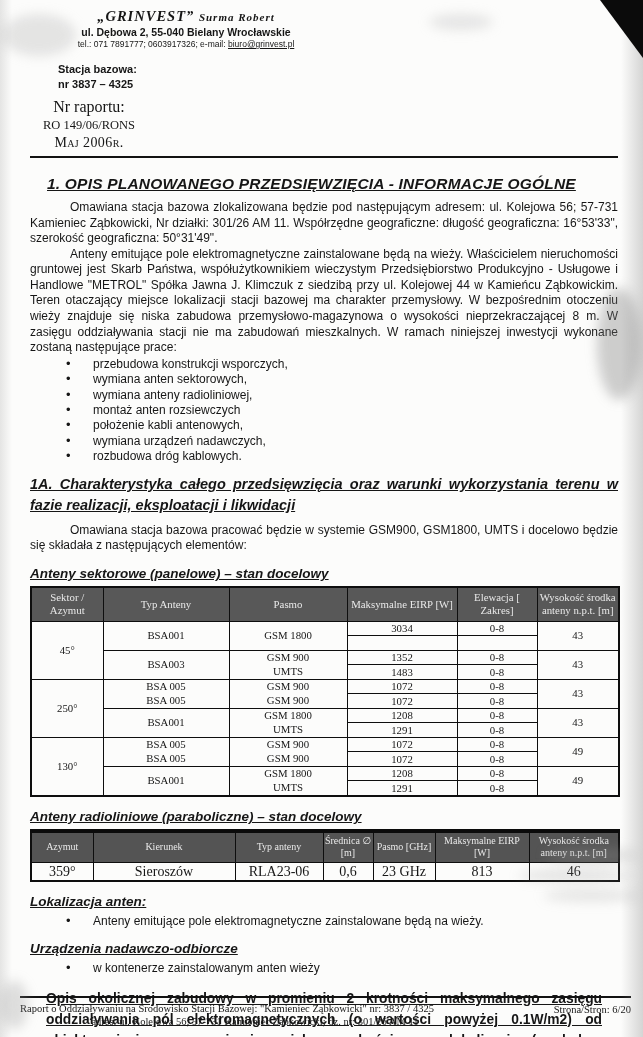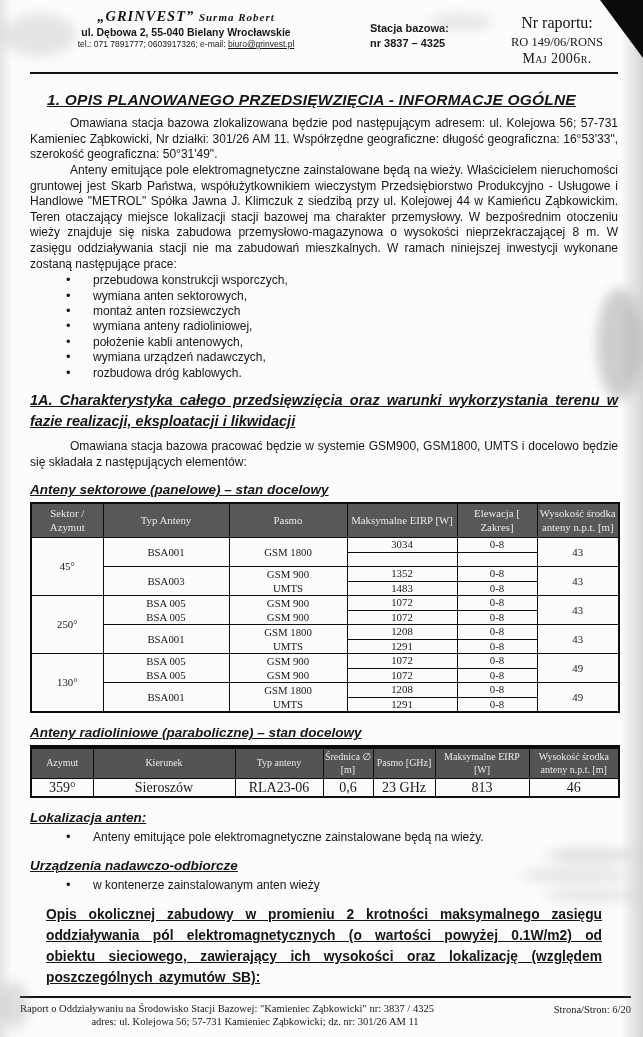--- a/index.html
+++ b/index.html
@@ -1,21 +1,21 @@
 <!DOCTYPE html>
 <html><head>
 <meta charset="utf-8">
 <style>
   html,body{margin:0;padding:0;background:#888;}
   .page{position:relative;width:643px;height:1037px;margin:0 auto;background:#fcfcfb;
         font-family:"Liberation Sans",sans-serif;color:#161616;overflow:hidden;}
   .content{position:absolute;left:30px;top:8px;width:588px;}
 
   
-  .lh{display:flex;align-items:flex-start;}
+  .lh{display:flex;align-items:flex-start;flex-direction:column;}
   .lh-left{width:312px;text-align:center;}
   .company{font-family:"Liberation Serif",serif;font-style:italic;font-weight:bold;font-size:14.5px;letter-spacing:1px;}
   .owner{font-size:11px;letter-spacing:1px;}
   .addr{font-size:10.5px;font-weight:bold;margin-top:1px;}
   .tel{font-size:8.5px;margin-top:1px;}
   .email{text-decoration:underline;}
   .lh-mid{width:128px;margin-left:28px;padding-top:13px;font-size:11px;font-weight:600;line-height:1.35;}
   .lh-right{width:118px;text-align:center;font-family:"Liberation Serif",serif;padding-top:5px;line-height:1.3;}
   .rep-label{font-size:16px;}
   .rep-num{font-size:12.5px;}
@@ -116,22 +116,22 @@
       </div>
     </div>
     <div class="rule"></div>
 
     <h1 class="doc">1. OPIS PLANOWANEGO PRZEDSIĘWZIĘCIA - INFORMACJE OGÓLNE</h1>
     <p class="body">Omawiana stacja bazowa zlokalizowana będzie pod następującym adresem: ul. Kolejowa 56; 57-731 Kamieniec Ząbkowicki, Nr działki: 301/26 AM 11. Współrzędne geograficzne: długość geograficzna: 16°53'33", szerokość geograficzna: 50°31'49".</p>
     <p class="body p2">Anteny emitujące pole elektromagnetyczne zainstalowane będą na wieży. Właścicielem nieruchomości gruntowej jest Skarb Państwa, współużytkownikiem wieczystym Przedsiębiorstwo Produkcyjno - Usługowe i Handlowe "METROL" Spółka Jawna J. Klimczuk z siedzibą przy ul. Kolejowej 44 w Kamieńcu Ząbkowickim. Teren otaczający miejsce lokalizacji stacji bazowej ma charakter przemysłowy. W bezpośrednim otoczeniu wieży znajduje się niska zabudowa przemysłowo-magazynowa o wysokości nieprzekraczającej 8 m. W zasięgu oddziaływania stacji nie ma zabudowań mieszkalnych. W ramach niniejszej inwestycji wykonane zostaną następujące prace:</p>
     <ul class="blist">
       <li>przebudowa konstrukcji wsporczych,</li>
       <li>wymiana anten sektorowych,</li>
+      <li>wymiana anteny radioliniowej,</li>
       <li>montaż anten rozsiewczych</li>
-      <li>wymiana anteny radioliniowej,</li>
       <li>położenie kabli antenowych,</li>
       <li>wymiana urządzeń nadawczych,</li>
       <li>rozbudowa dróg kablowych.</li>
     </ul>
 
     <h2 class="s1a">1A. Charakterystyka całego przedsięwzięcia oraz warunki wykorzystania terenu w fazie realizacji, eksploatacji i likwidacji</h2>
     <p class="body">Omawiana stacja bazowa pracować będzie w systemie GSM900, GSM1800, UMTS i docelowo będzie się składała z następujących elementów:</p>
 
     <h3 class="sub">Anteny sektorowe (panelowe) – stan docelowy</h3>
     <table class="tbl sector">

